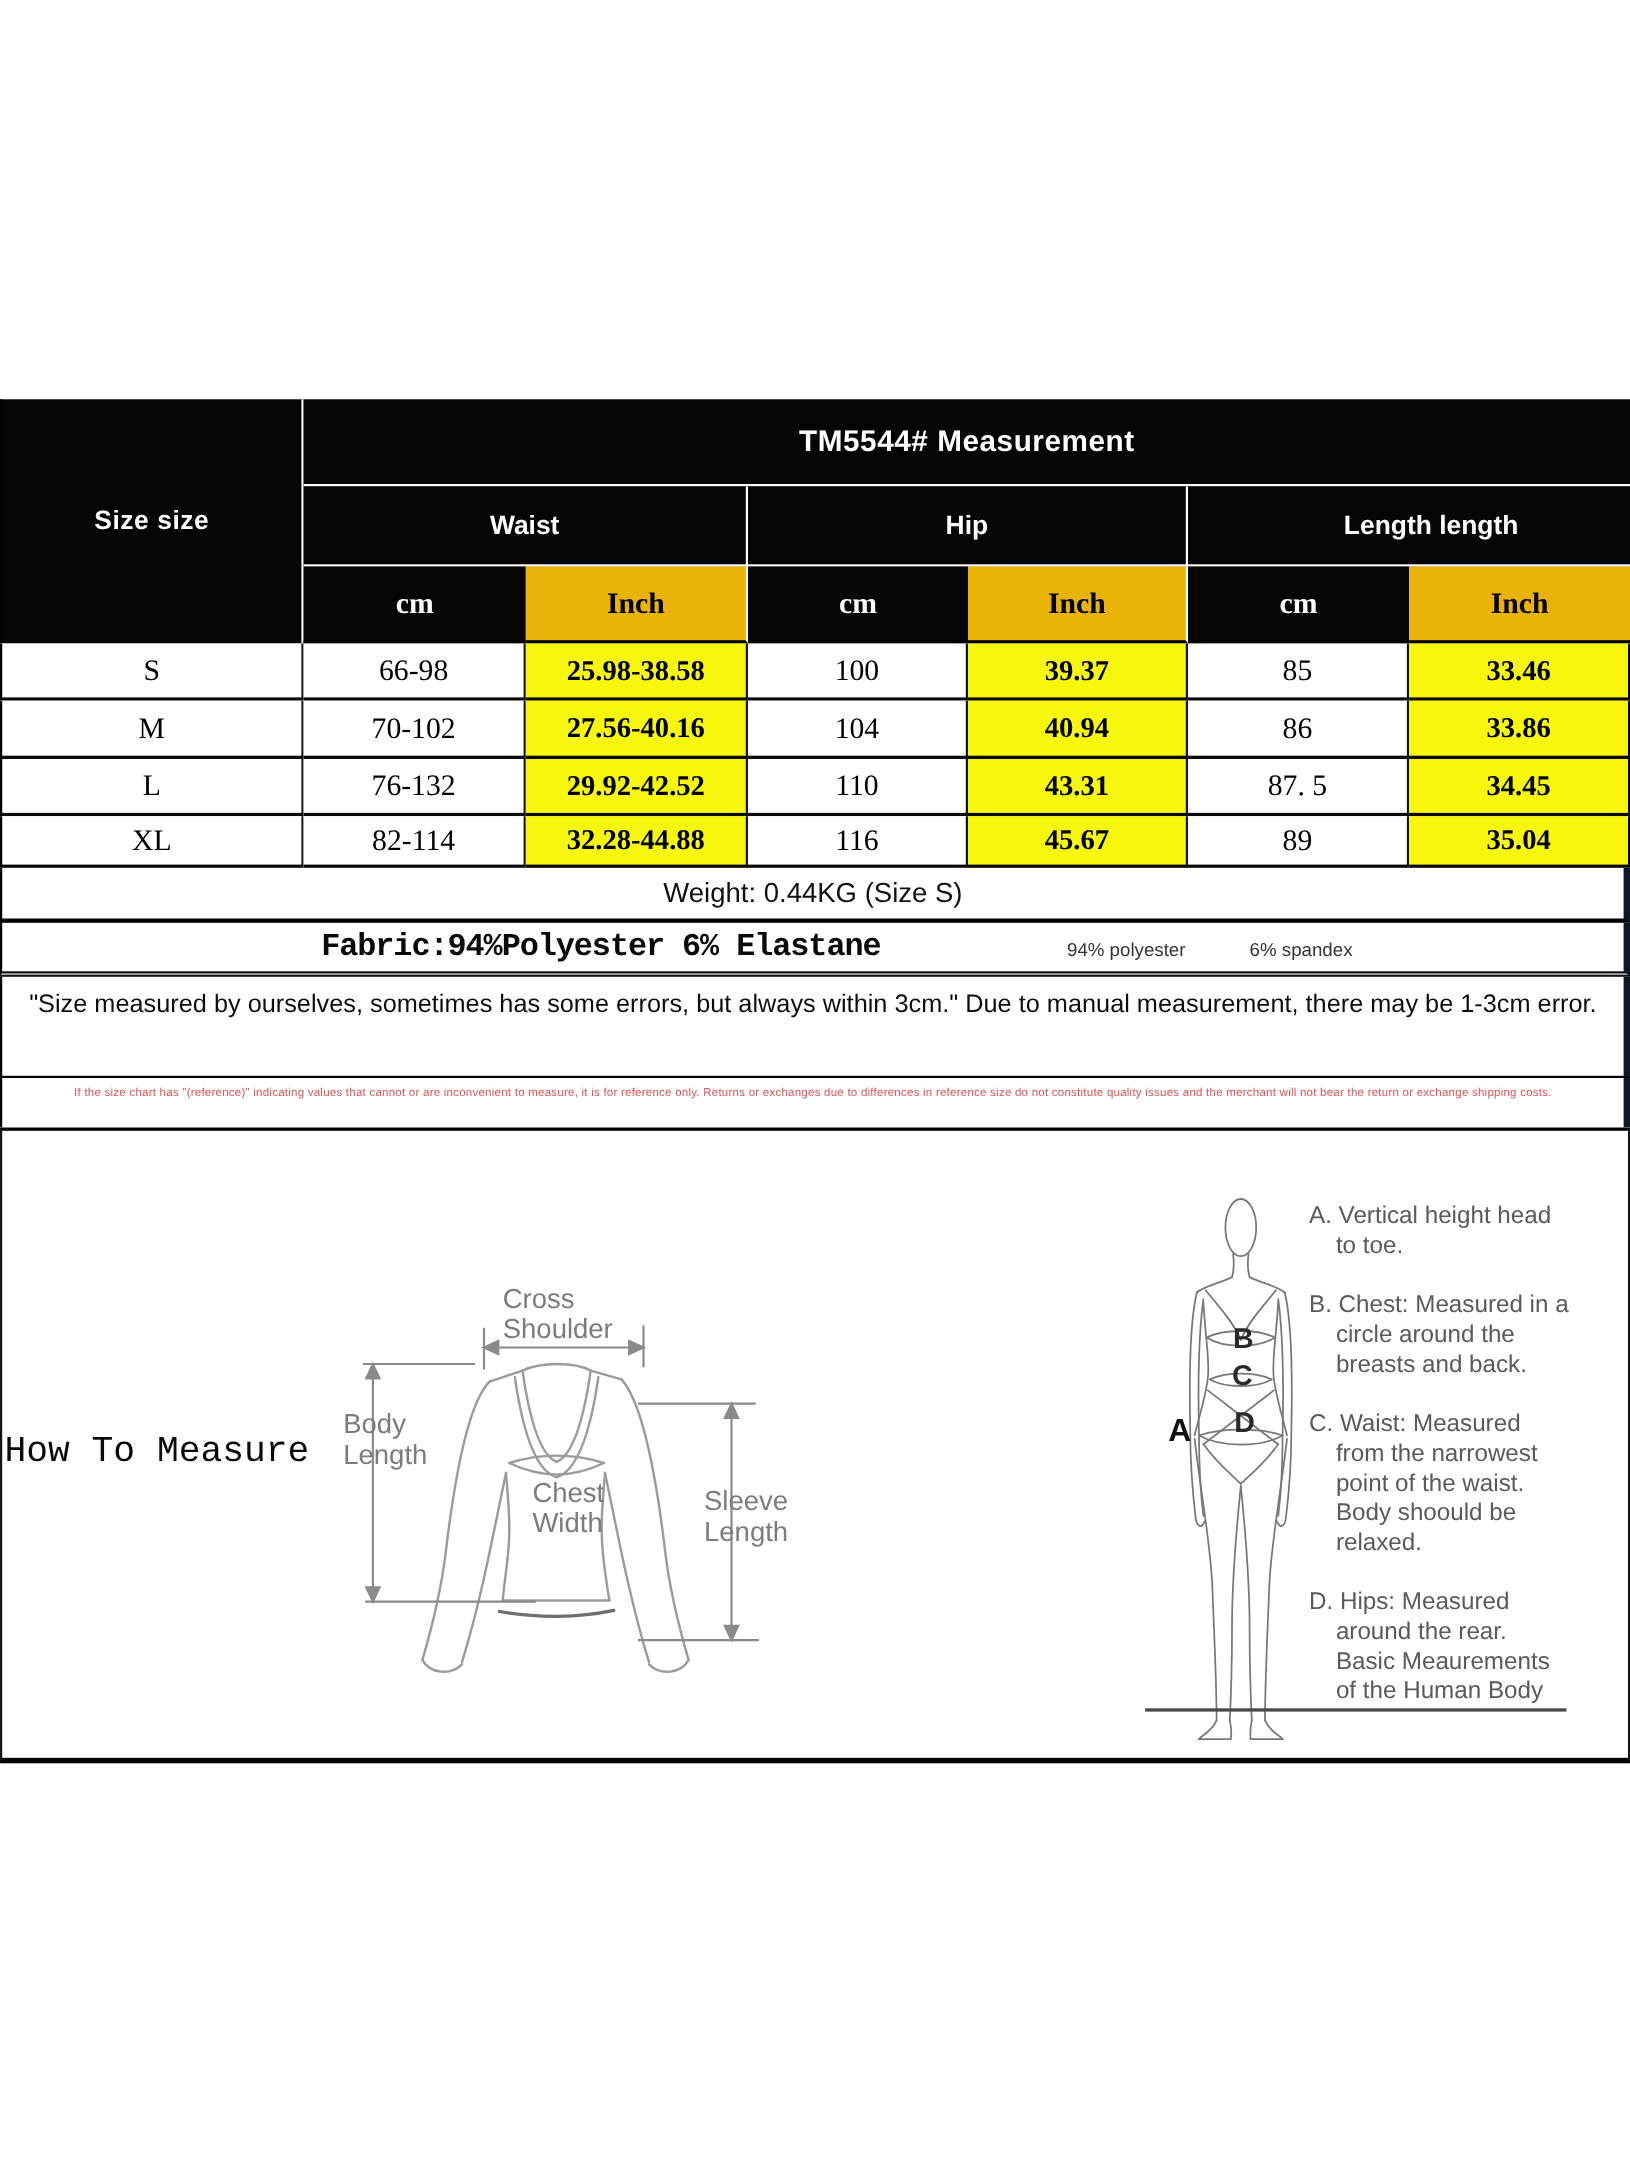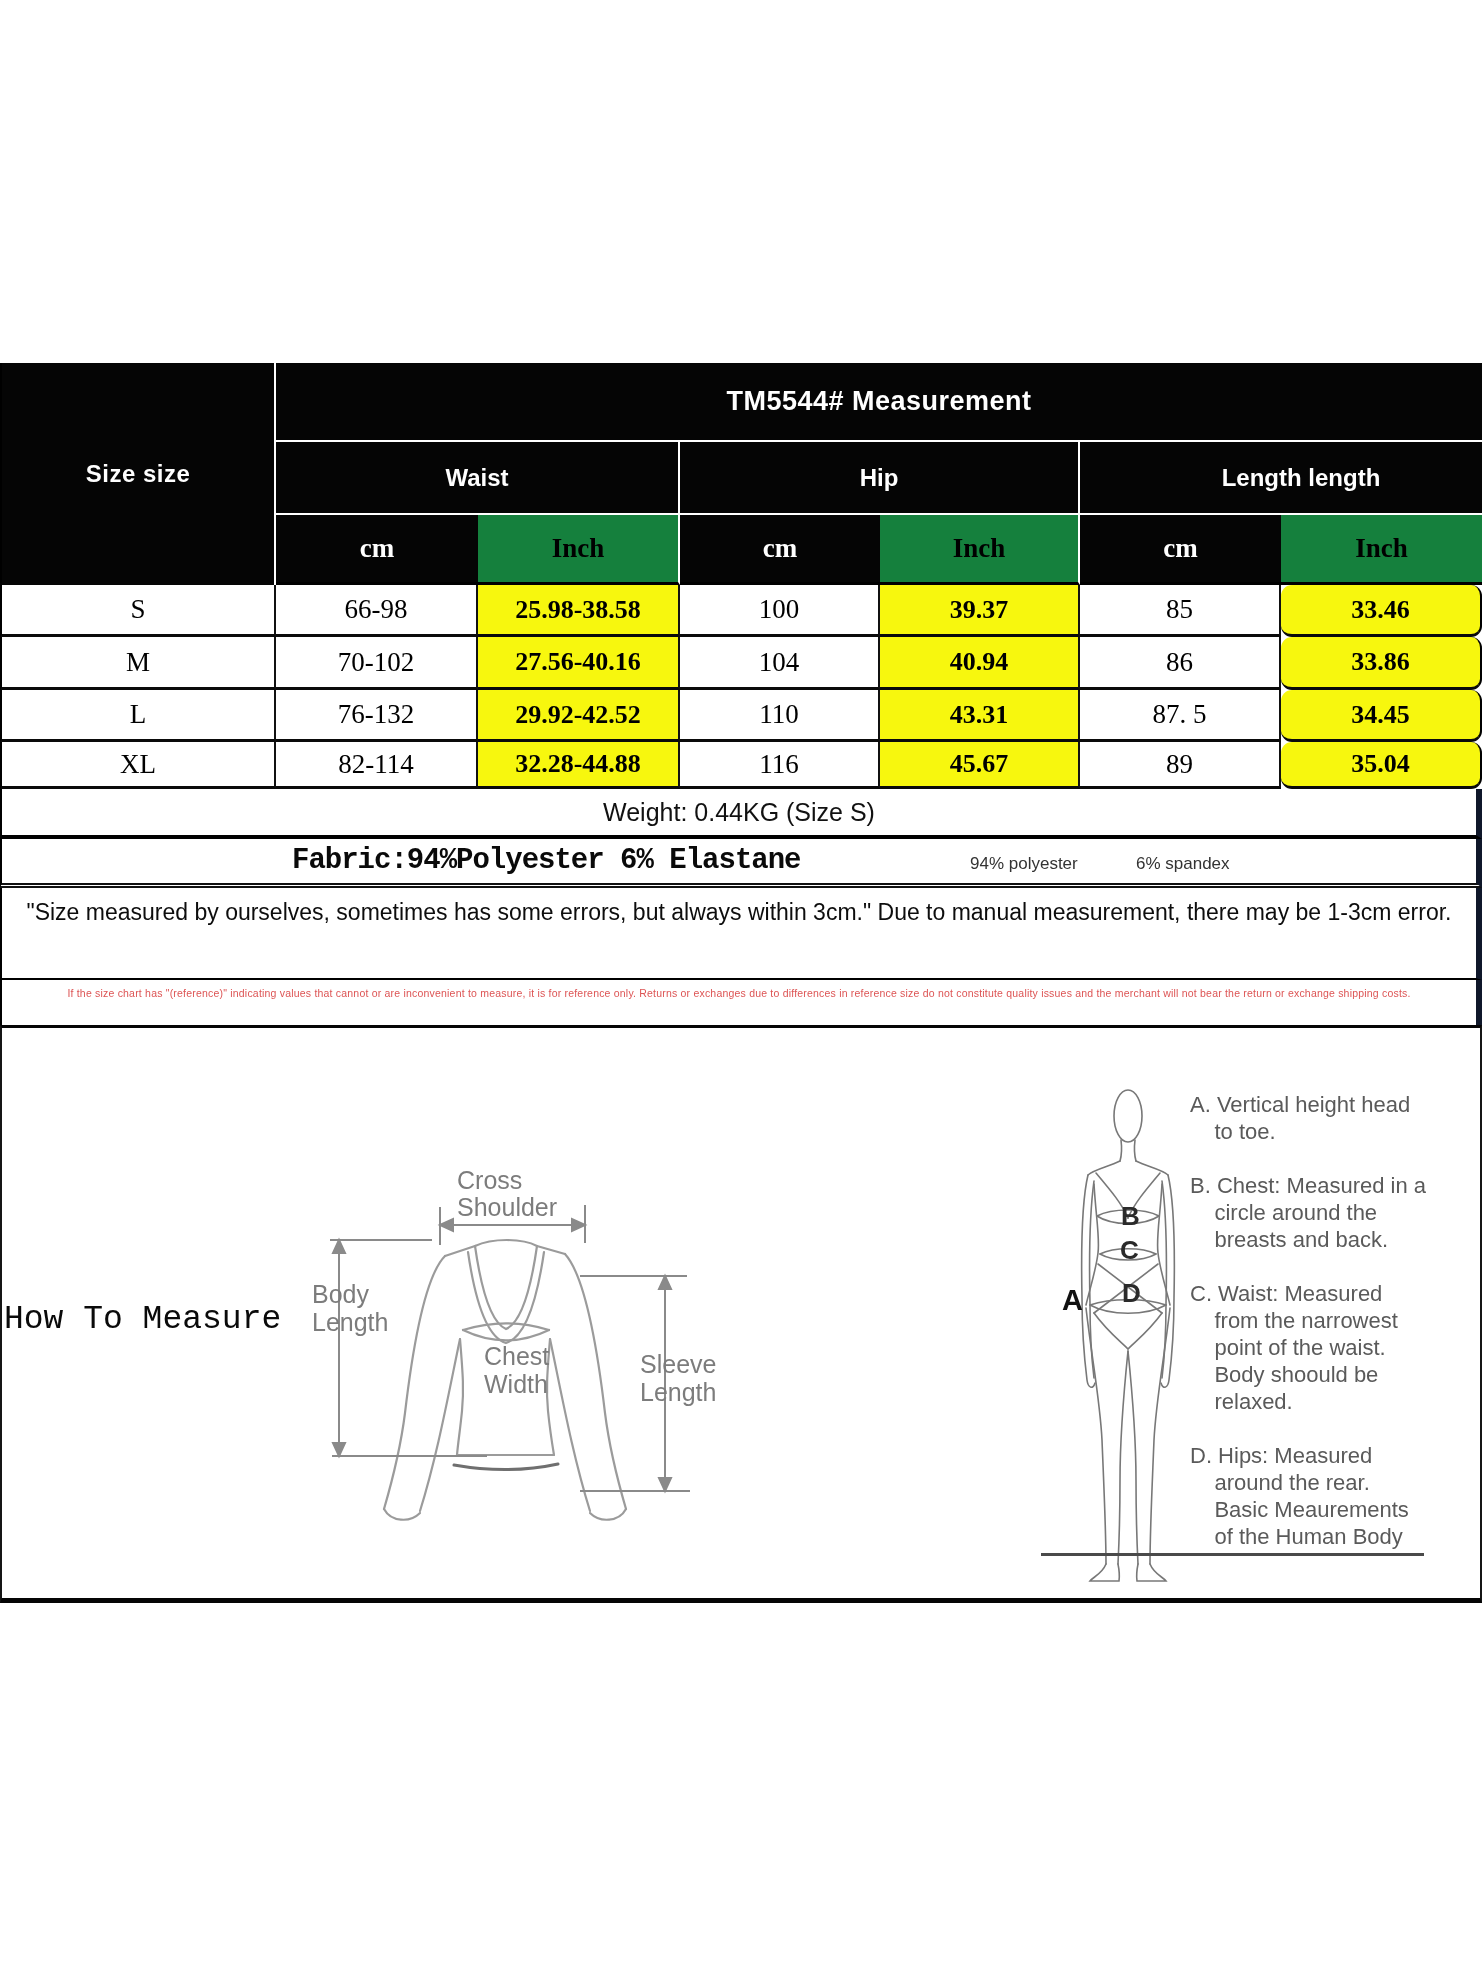--- a/index.html
+++ b/index.html
@@ -29,29 +29,29 @@
     border-bottom:2px solid #fff;
     font-size:27px; font-weight:600; letter-spacing:.5px;
   }
   .cell-group { grid-row:2; border-bottom:2px solid #fff; font-size:24px; font-weight:600; }
   .g-sep { border-right:2px solid #fff; }
   .cell-unit {
     grid-row:3; border-bottom:3px solid #000;
     font-family:"Liberation Serif", serif; font-weight:700; font-size:27px;
   }
   .unit-cm { background:#050505; color:#fff; }
-  .unit-inch { background:#15803d; color:#000; }
+  .unit-inch { background:#eab308; color:#000; }
   .u-sep { border-right:2px solid #fff; }
   .data {
     background:#fff; color:#000;
     font-family:"Liberation Serif", serif; font-size:27px;
     border-bottom:3px solid #0a0a0a; border-right:2px solid #111;
   }
   .data.first { border-left:2px solid #000; }
-  .data.last { border-right:2px solid #000;border-radius:11px; }
+  .data.last { border-right:2px solid #000; }
   .data.yellow { background:#f7f70e; font-weight:700; font-size:26px; }
   .row-full {
     grid-column:1 / 8; background:#fff;
     border-left:2px solid #000; border-right:6px solid #0f172a;
   }
   .cell-weight { border-bottom:4px solid #000; font-size:25px; color:#111; }
   .cell-fabric { position:relative; border-bottom:5px double #111; }
   .fabric-main {
     position:absolute; left:290px; top:5px;
     font-family:"Liberation Mono", monospace; font-weight:700; font-size:29px; color:#0a0a0a;

